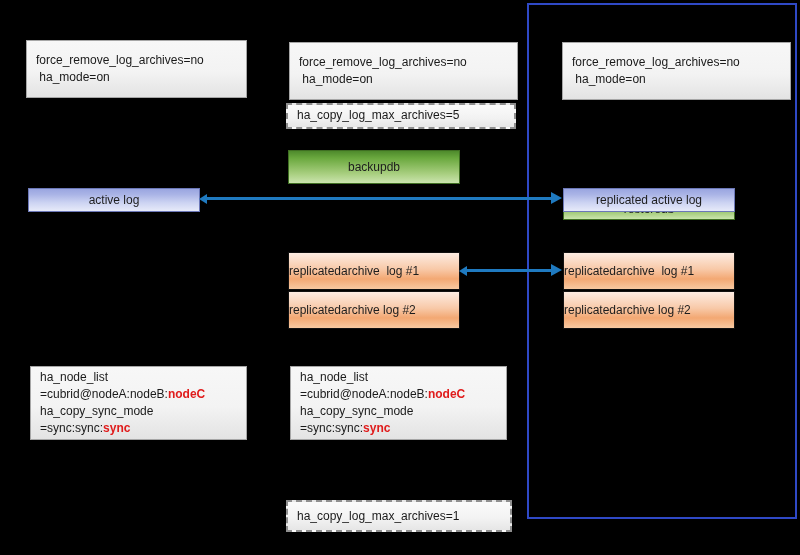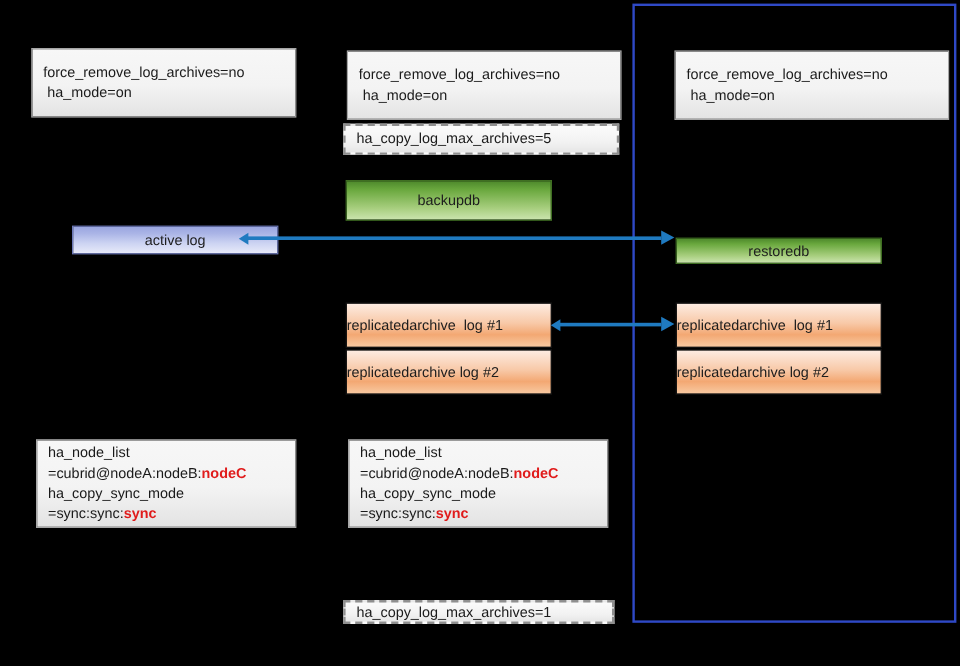--- a/index.html
+++ b/index.html
@@ -111,21 +111,21 @@
 
 <div id="canvas">
 
   <div class="group-rect" style="left:527px; top:3px; width:270px; height:516px;"></div>
 
   <div class="box cfg" style="left:26px; top:40px; width:221px; height:58px;">
     <span class="line">force_remove_log_archives=no</span>
     <span class="line"> ha_mode=on</span>
   </div>
 
-  <div class="box bluebox" style="left:28px; top:188px; width:172px; height:24px;margin-left:32px;">
+  <div class="box bluebox" style="left:28px; top:188px; width:172px; height:24px;">
     <span>active log</span>
   </div>
 
   <div class="box cfg" style="left:30px; top:366px; width:217px; height:74px;">
     <span class="line">ha_node_list</span>
     <span class="line"><span>=cubrid@nodeA:nodeB:</span><span class="red">nodeC</span></span>
     <span class="line">ha_copy_sync_mode</span>
     <span class="line"><span>=sync:sync:</span><span class="red">sync</span></span>
   </div>
 
@@ -152,33 +152,36 @@
     <span>archive log #2</span>
   </div>
 
   <div class="box cfg" style="left:290px; top:366px; width:217px; height:74px;">
     <span class="line">ha_node_list</span>
     <span class="line"><span>=cubrid@nodeA:nodeB:</span><span class="red">nodeC</span></span>
     <span class="line">ha_copy_sync_mode</span>
     <span class="line"><span>=sync:sync:</span><span class="red">sync</span></span>
   </div>
 
-  <div class="box cfg-dashed" style="left:286px; top:500px; width:226px; height:20px;">
+  <div class="box cfg-dashed" style="left:286px; top:500px; width:226px; height:32px;">
     <span>ha_copy_log_max_archives=1</span>
   </div>
 
   <div class="box cfg" style="left:562px; top:42px; width:229px; height:58px;">
     <span class="line">force_remove_log_archives=no</span>
     <span class="line"> ha_mode=on</span>
   </div>
 
   <div class="box green" style="left:563px; top:150px; width:172px; height:22px;margin-top:48px;">
     <span>restoredb</span>
   </div>
 
+  <div class="box bluebox" style="left:563px; top:188px; width:172px; height:24px;">
+    <span>replicated active log</span>
+  </div>
 
   <div class="box orange" style="left:563px; top:252px; width:172px; height:38px;">
     <span>replicated</span>
     <span>archive  log #1</span>
   </div>
 
   <div class="box orange" style="left:563px; top:291px; width:172px; height:38px;">
     <span>replicated</span>
     <span>archive log #2</span>
   </div>

